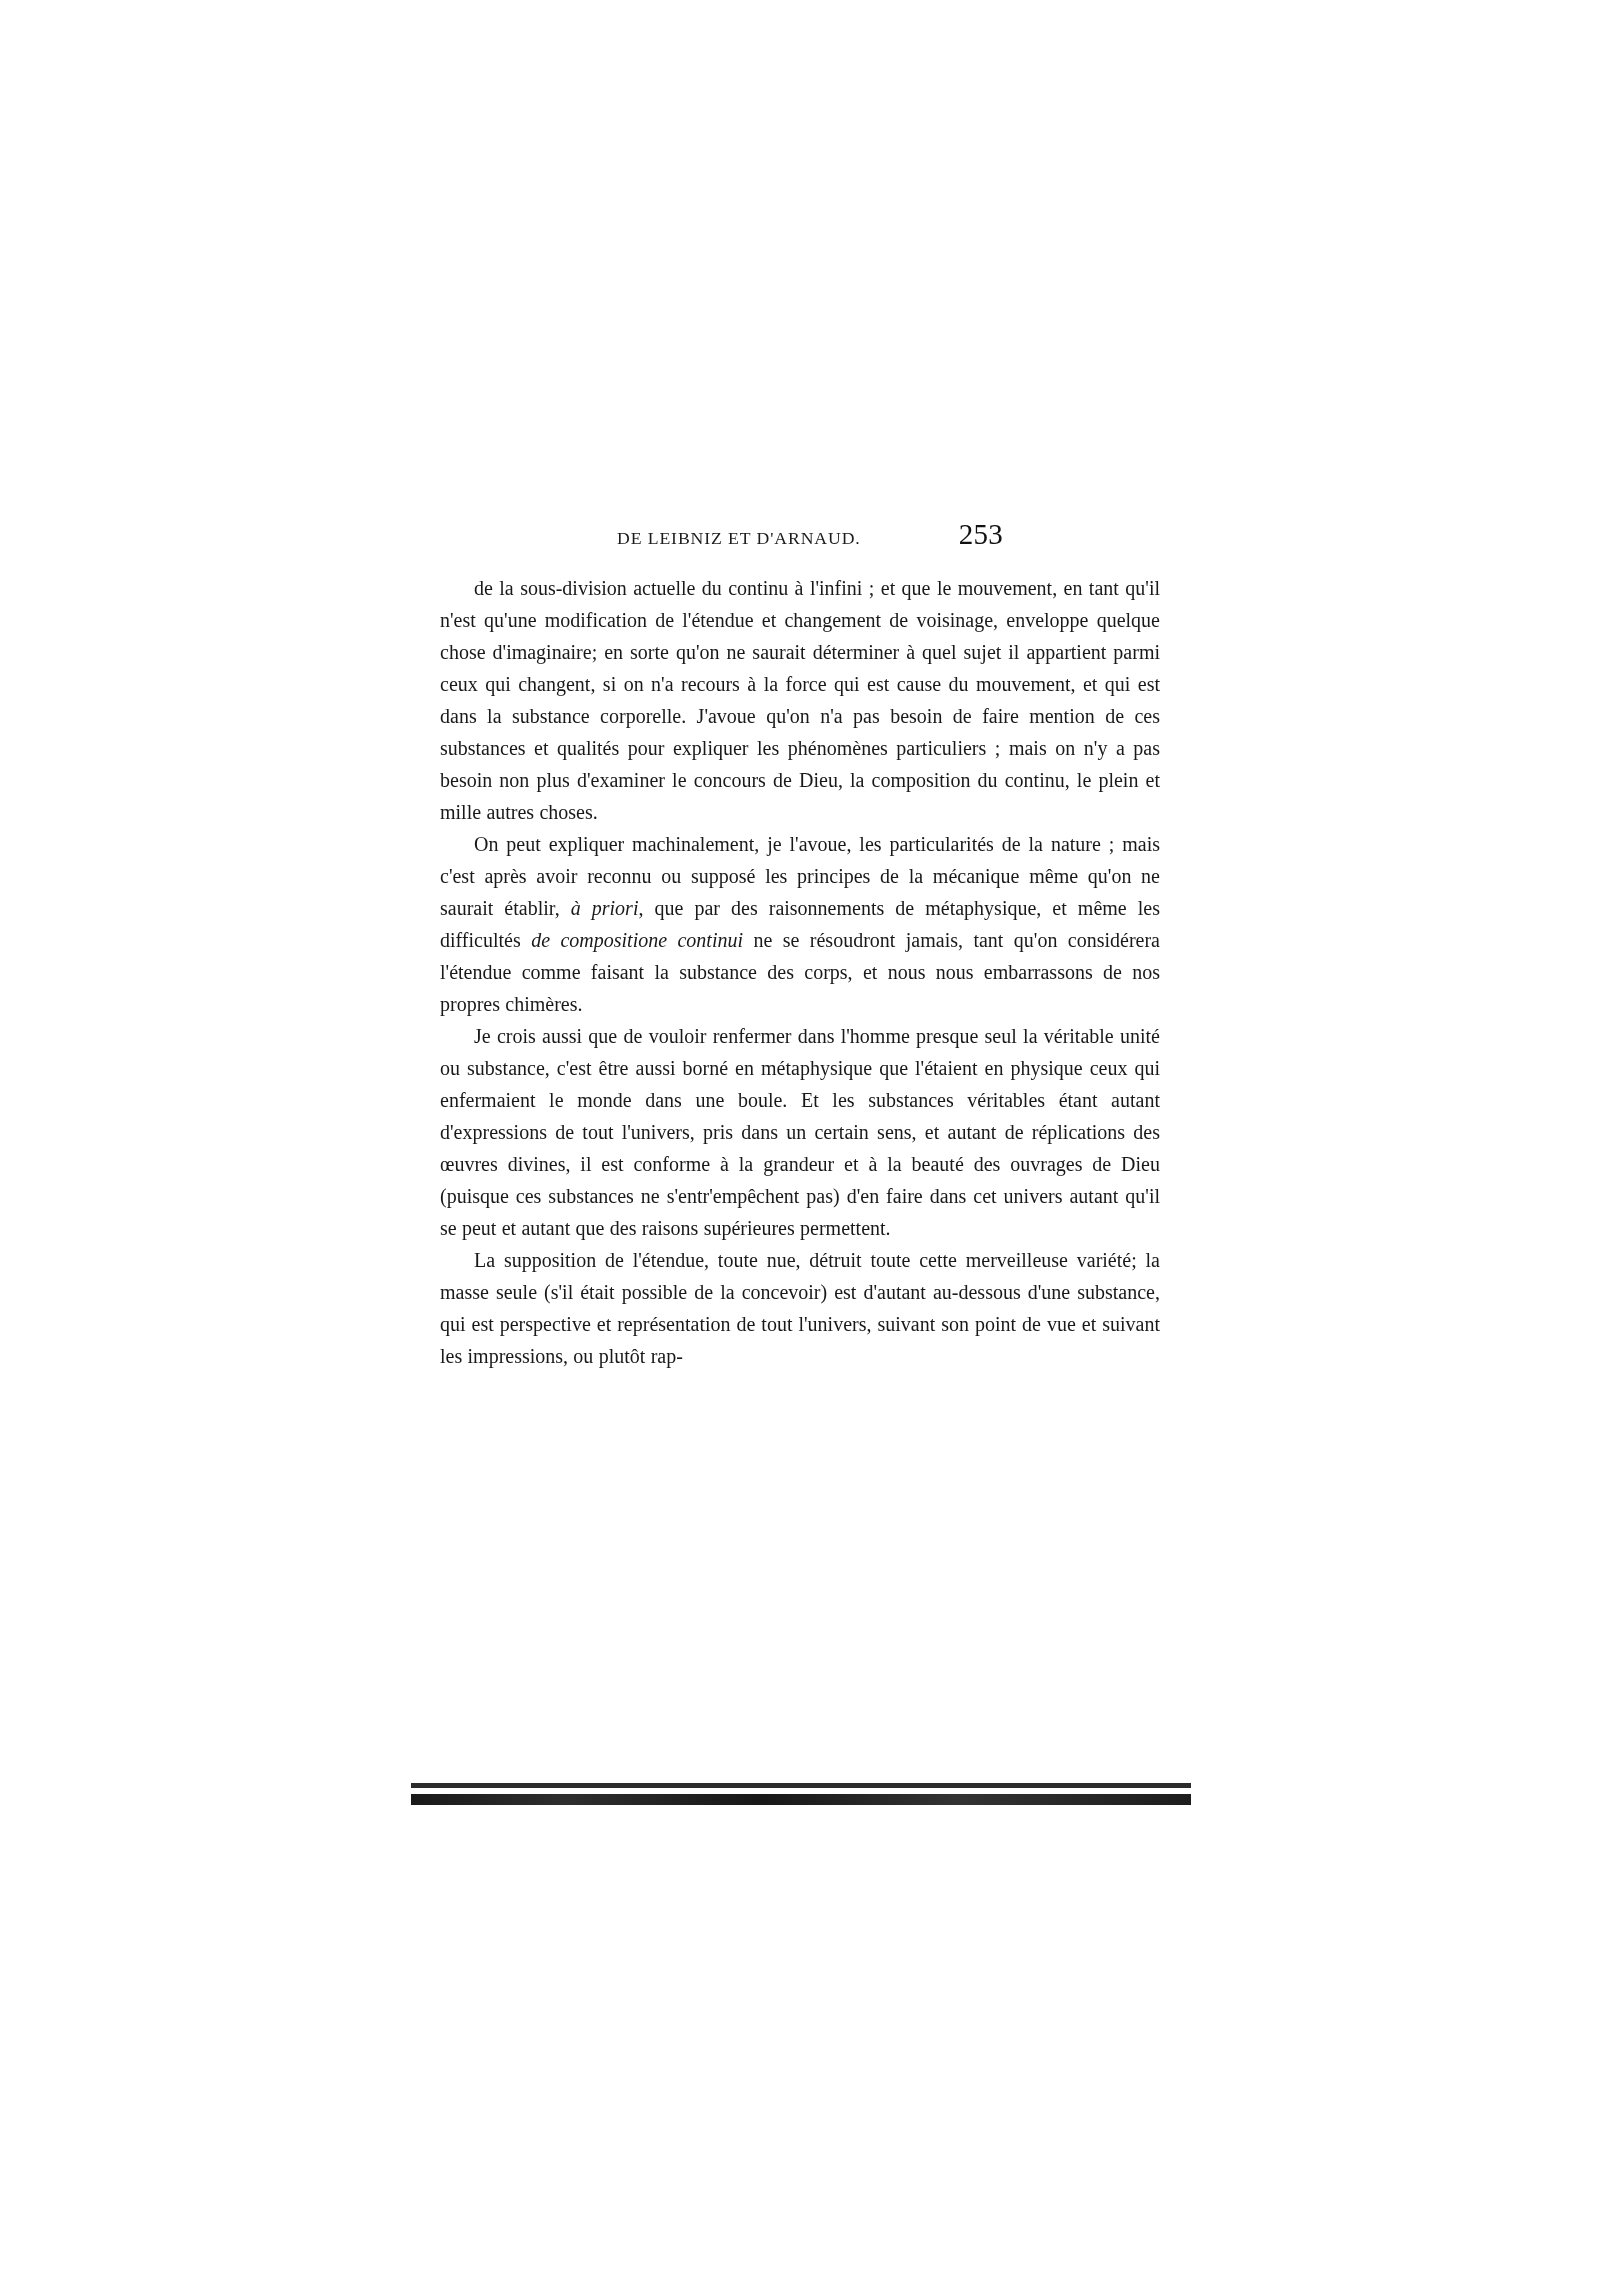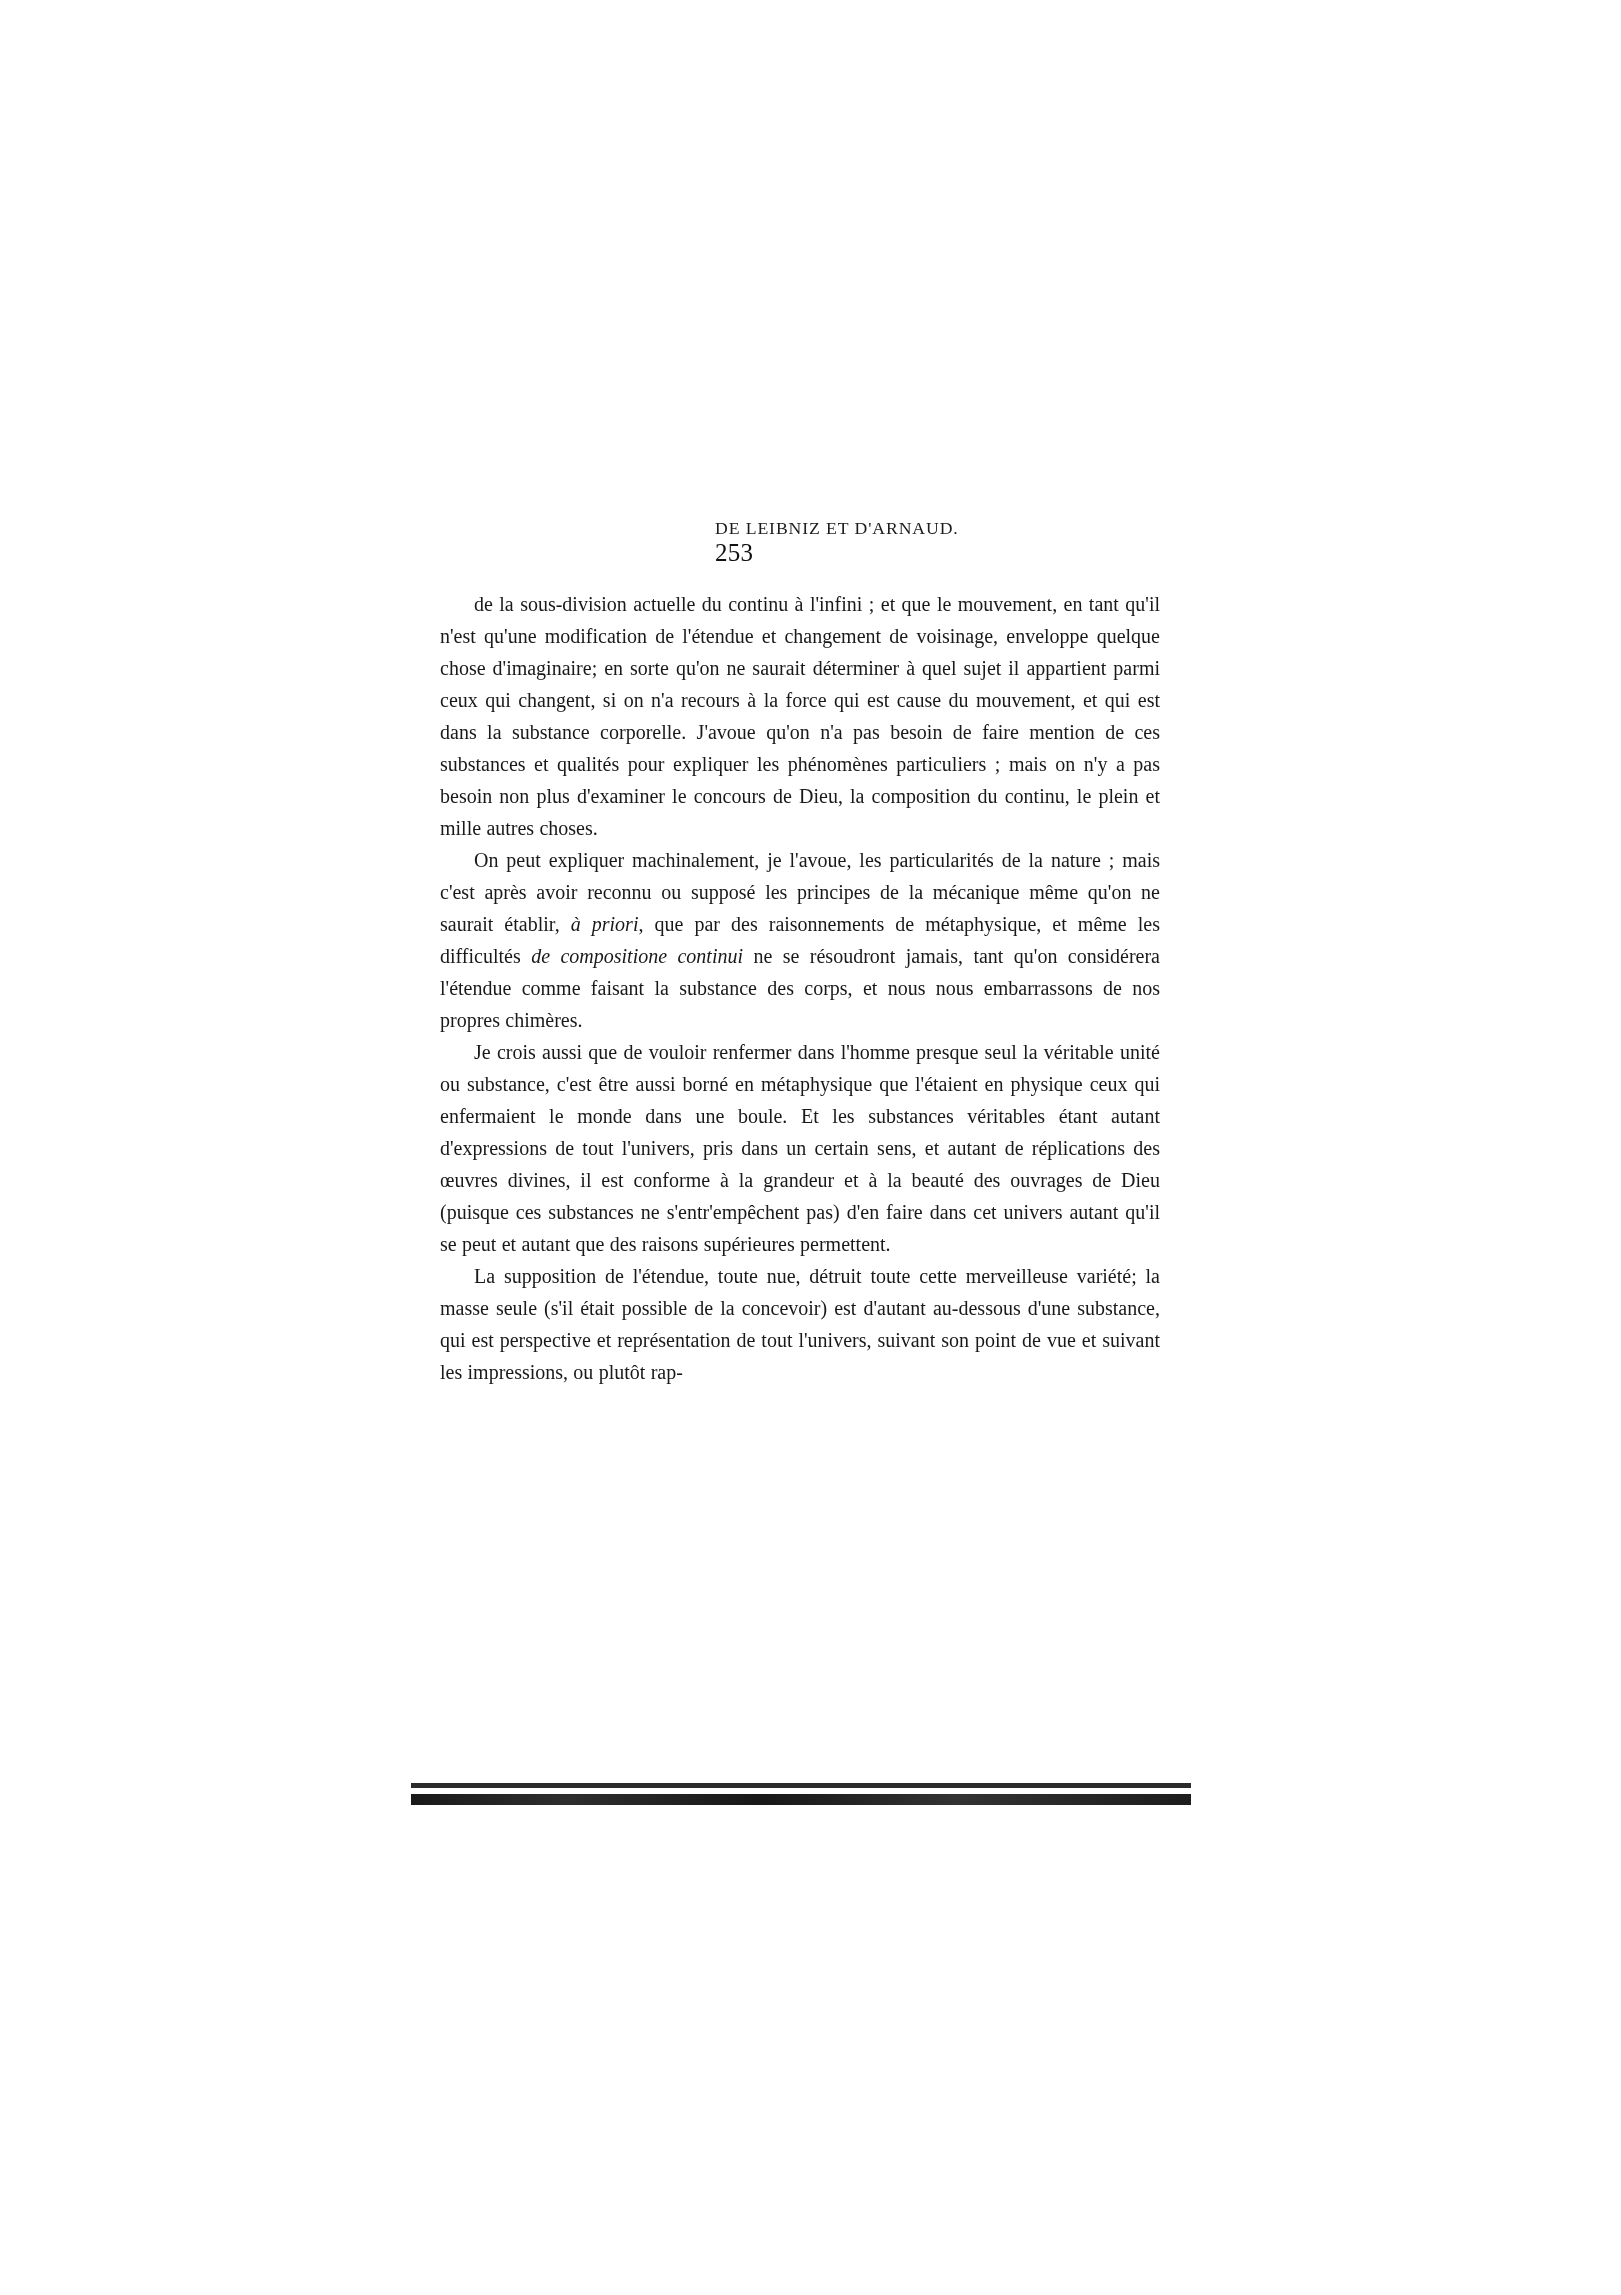--- a/index.html
+++ b/index.html
@@ -28,36 +28,35 @@
   .text-block {
     position: absolute;
     left: 440px;
     top: 518px;
     width: 734px;
   }
 
   .running-head {
     display: flex;
     align-items: baseline;
-    justify-content: space-between;
+    justify-content: flex-start;
     margin-bottom: 21px;
     padding-left: 177px;
-    flex-direction: column;
   }
 
   .running-head .head-title {
     font-variant: small-caps;
     font-size: 17.7px;
     letter-spacing: 0.9px;
     color: #1c1c1c;
     white-space: nowrap;
   }
 
   .running-head .page-number {
-    font-size: 25px;
+    font-size: 29px;
     color: #111;
     margin-left: 98px;
     letter-spacing: 0.3px;
   }
 
   .body-text p {
     margin: 0 14px 0 0;
     text-indent: 34px;
     text-align: justify;
     font-size: 20px;

